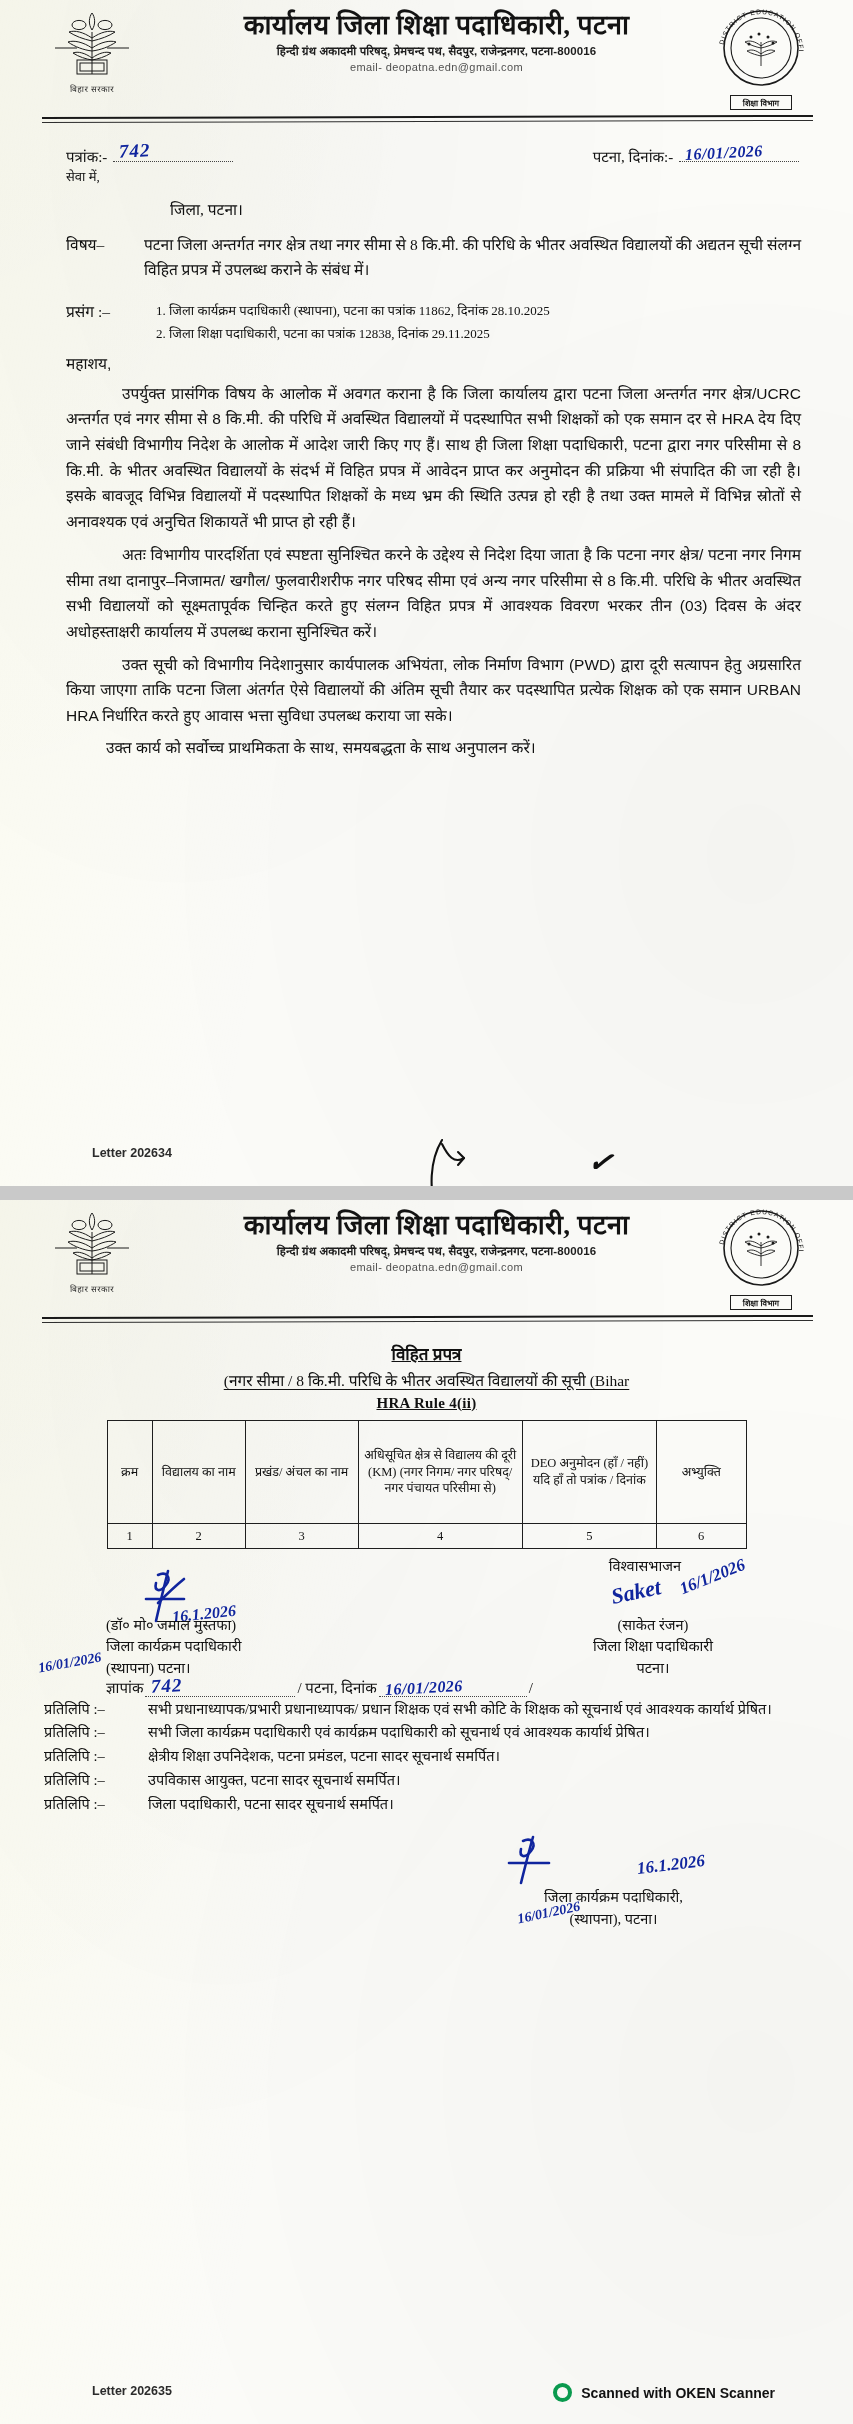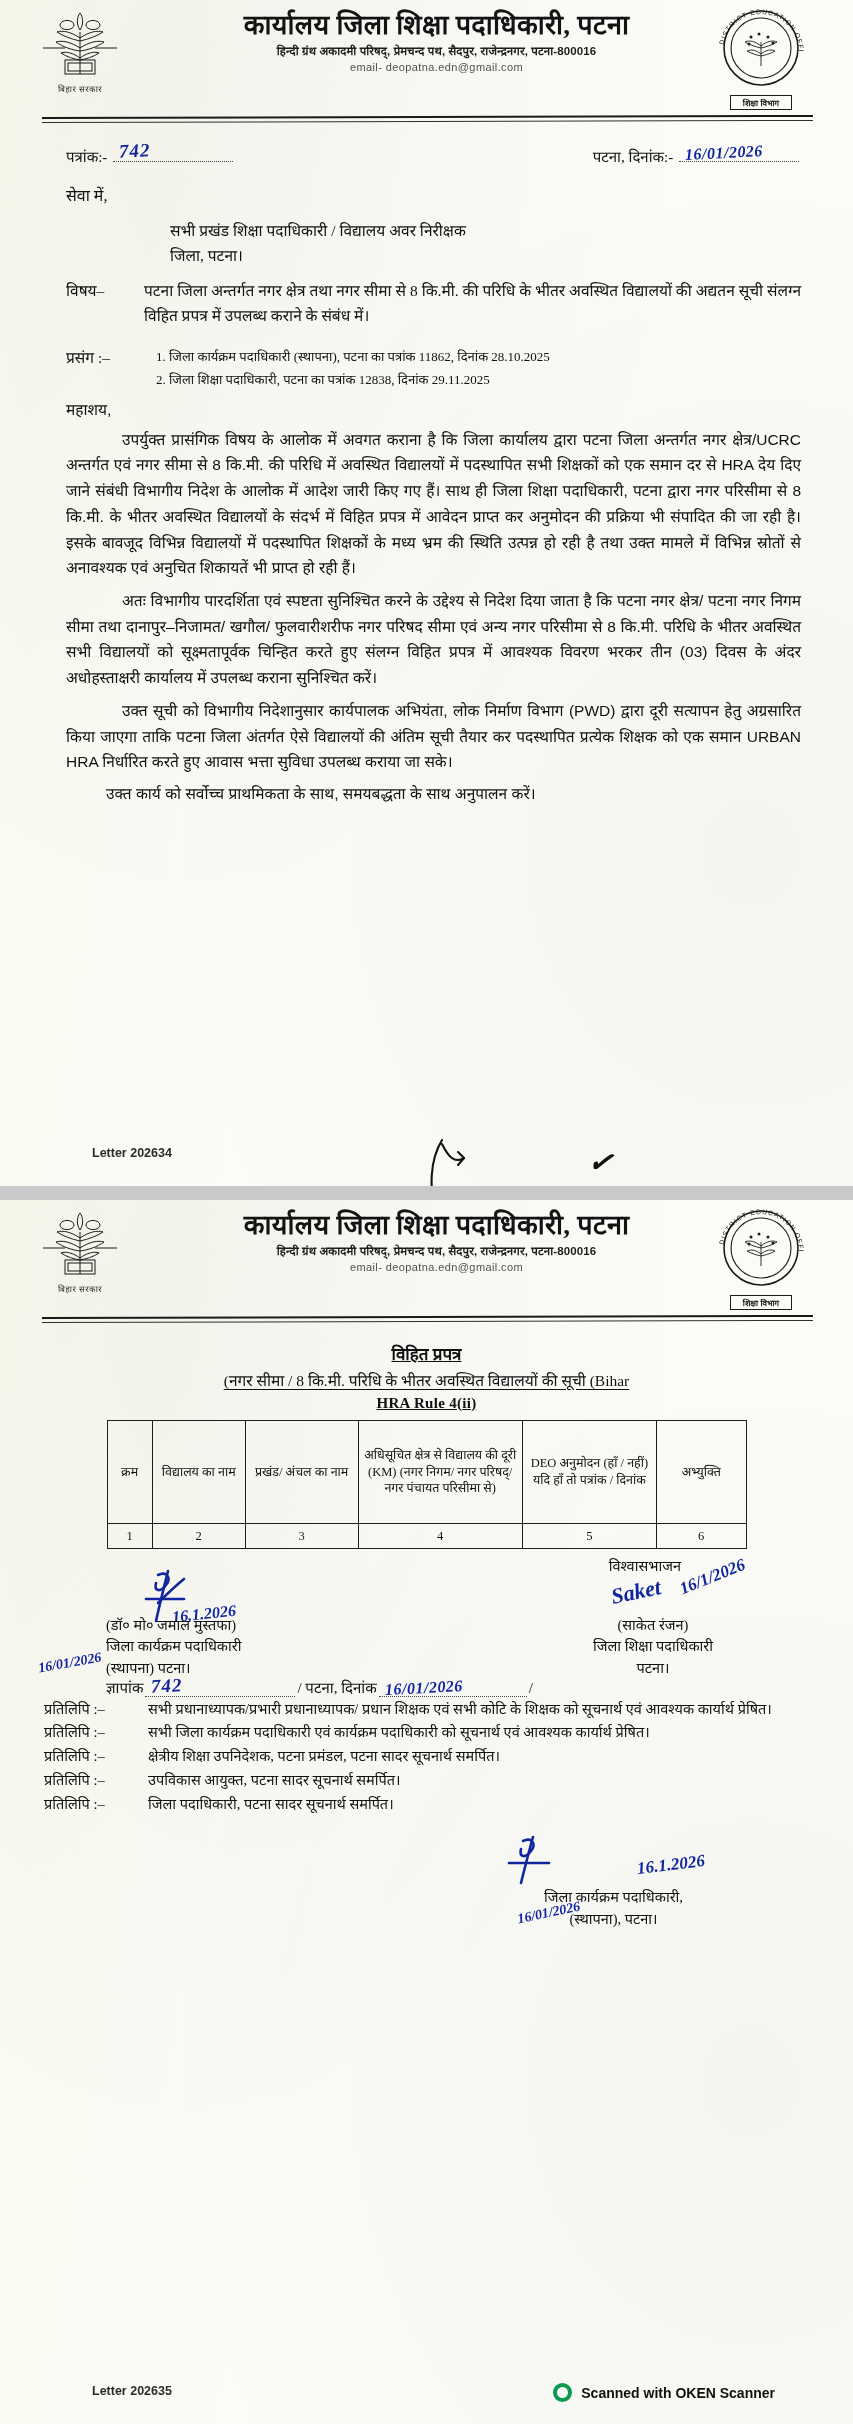--- a/index.html
+++ b/index.html
@@ -22,21 +22,21 @@
     position:absolute;inset:0;pointer-events:none;
     background:
       radial-gradient(ellipse at 18% 8%, rgba(0,0,0,.030), rgba(0,0,0,0) 55%),
       radial-gradient(ellipse at 88% 72%, rgba(0,0,0,.028), rgba(0,0,0,0) 58%),
       linear-gradient(100deg, rgba(255,255,240,.55), rgba(246,246,238,0) 40%);
     mix-blend-mode:multiply;
   }
 
   
   .head{position:relative;padding:10px 0 0 0;height:112px;box-sizing:border-box;}
-  .emblem{position:absolute;left:32px;top:8px;width:96px;text-align:center;}
+  .emblem{position:absolute;left:44px;top:8px;width:96px;text-align:center;}
   .emblem svg{display:block;margin:0 auto;}
   .emblem .cap{
     font-size:8.5px;letter-spacing:.4px;color:#2b2b2b;margin-top:1px;
     font-family:"Liberation Sans",sans-serif;
   }
   .head-txt{text-align:center;padding-left:20px;}
   .office-name{
     font-size:27px;font-weight:700;color:#131313;letter-spacing:.3px;
     font-family:"Liberation Serif",serif;line-height:1.12;
   }
@@ -64,21 +64,21 @@
   .lnrow{display:flex;justify-content:space-between;align-items:flex-end;
          font-size:15px;font-family:"Liberation Serif",serif;}
   .dots{border-bottom:1.6px dotted #444;display:inline-block;min-width:120px;
         position:relative;height:15px;margin:0 2px;}
   .hw{
     font-family:"Liberation Serif",serif;color:#10259e;font-weight:700;
     font-style:italic;letter-spacing:1px;position:absolute;
     left:6px;bottom:-1px;font-size:19px;transform:rotate(-3deg);white-space:nowrap;
   }
   .hw.small{font-size:16px;letter-spacing:.5px;}
-  .sewa{font-size:16px;font-family:"Liberation Serif",serif;margin-top:18px;}
+  .sewa{font-size:13px;font-family:"Liberation Serif",serif;margin-top:1px;}
   .addressee{margin:12px 0 0 104px;font-size:15.5px;line-height:1.62;
              font-family:"Liberation Serif",serif;}
 
   .fieldrow{display:flex;margin-top:11px;font-size:15.5px;
             font-family:"Liberation Serif",serif;line-height:1.58;}
   .fieldrow .lbl{width:78px;flex:none;}
   .fieldrow .val{flex:1;text-align:justify;}
   .refrow{display:flex;margin-top:18px;font-size:15.5px;
           font-family:"Liberation Serif",serif;}
   .refrow .lbl{width:78px;flex:none;}
@@ -243,21 +243,20 @@
           <span>पटना, दिनांक:-</span>
           <span class="dots">
             <span class="hw small">16/01/2026</span>
           </span>
         </div>
       </div>
 
       <div class="sewa">सेवा में,</div>
 
       <div class="addressee">
-        <div>सभी प्रखंड शिक्षा पदाधिकारी / विद्यालय अवर निरीक्षक</div>
         <div>जिला, पटना।</div>
       </div>
 
       <div class="fieldrow">
         <div class="lbl">विषय–</div>
         <div class="val">पटना जिला अन्तर्गत नगर क्षेत्र तथा नगर सीमा से 8 कि.मी. की परिधि के भीतर अवस्थित  विद्यालयों की अद्यतन सूची संलग्न विहित प्रपत्र में उपलब्ध कराने के संबंध में।</div>
       </div>
 
       <div class="refrow">
         <div class="lbl">प्रसंग :–</div>

